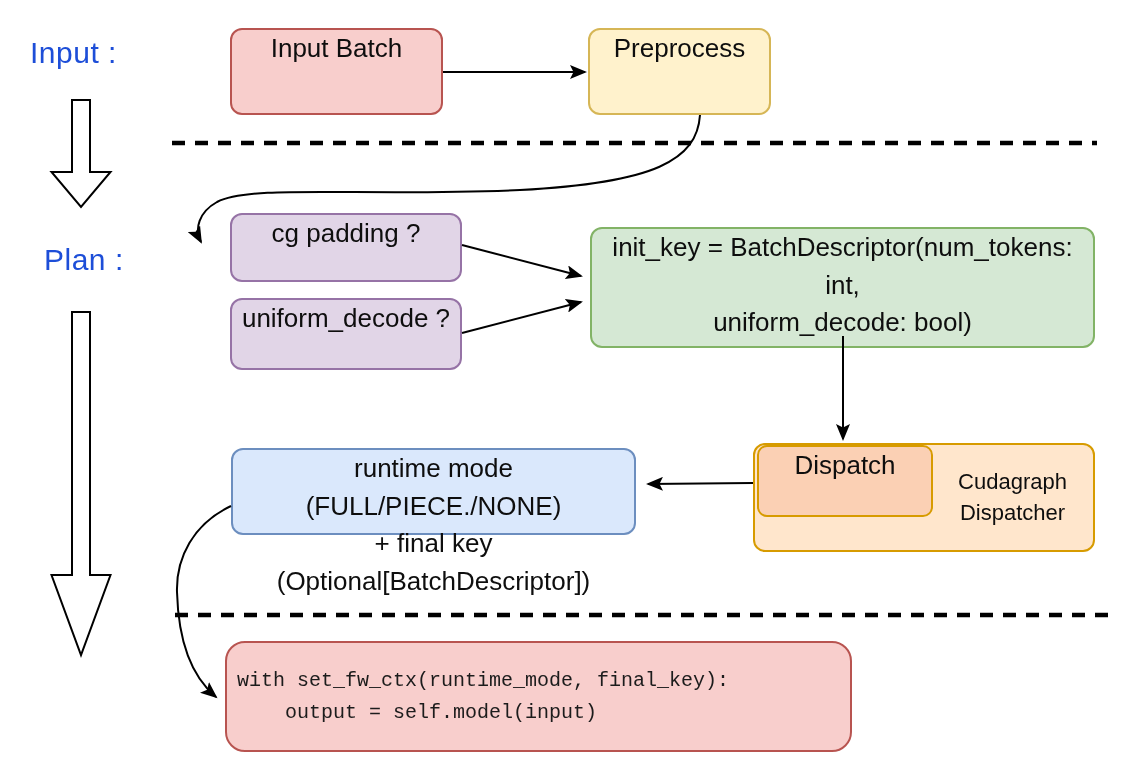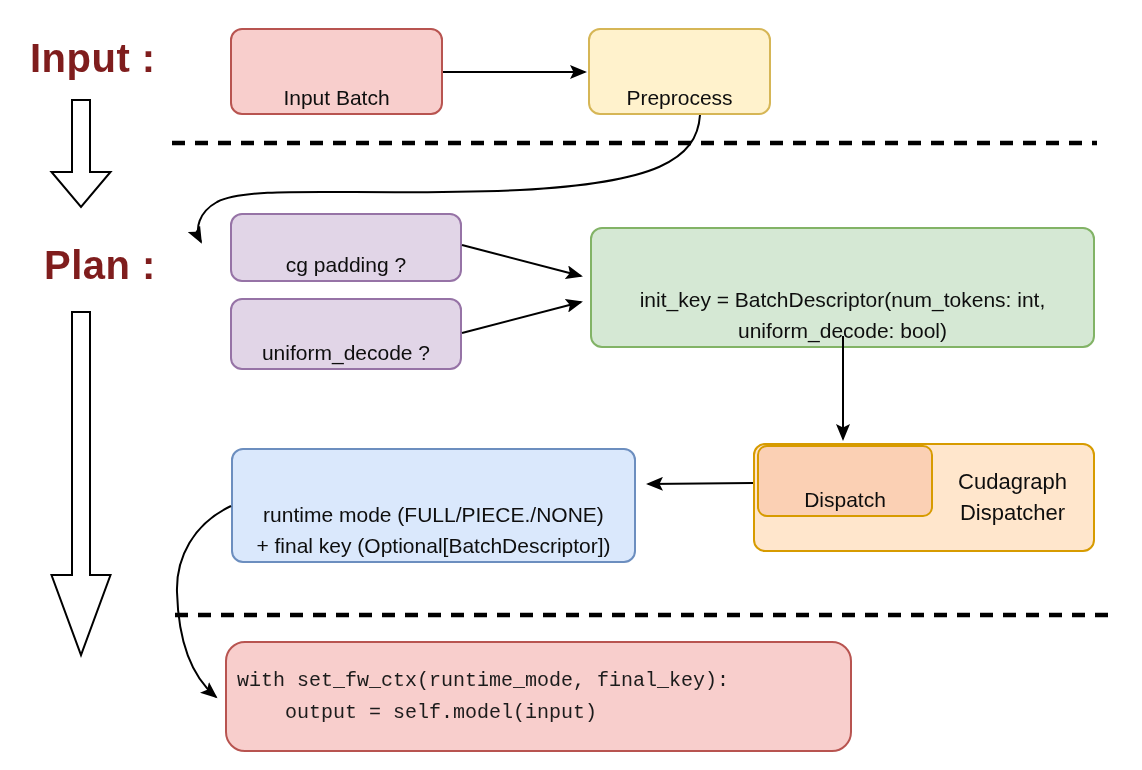--- a/index.html
+++ b/index.html
@@ -1,27 +1,27 @@
 <!DOCTYPE html>
 <html><head>
 <meta charset="utf-8">
 <style>
   html,body{margin:0;padding:0;background:#ffffff;}
   .canvas{
     position:relative;width:1142px;height:770px;background:#ffffff;overflow:hidden;
     font-family:"Liberation Sans","DejaVu Sans",sans-serif;
   }
   .hdr{
-    position:absolute;font-size:40px;font-weight:bold;color:#7f1d1d;line-height:1;
+    position:absolute;font-size:30px;font-weight:normal;color:#1d4ed8;line-height:1;
     white-space:nowrap;letter-spacing:0.5px;
   }
   .node{
     position:absolute;box-sizing:border-box;border:2px solid;border-radius:12px;
-    display:flex;align-items:flex-end;justify-content:center;text-align:center;
-    font-size:21px;color:#0e0e0e;line-height:1.45;
+    display:flex;align-items:flex-start;justify-content:center;text-align:center;
+    font-size:26px;color:#0e0e0e;line-height:1.45;
   }
   .pre{white-space:pre-line;}
   .node.red{background:#f8cecc;border-color:#b85450;}
   .node.yellow{background:#fff2cc;border-color:#d6b656;}
   .node.purple{background:#e1d5e7;border-color:#9673a6;}
   .node.green{background:#d5e8d4;border-color:#82b366;}
   .node.blue{background:#dae8fc;border-color:#6c8ebf;}
   .node.orange-outer{background:#ffe6cc;border-color:#d79b00;}
   .node.orange-inner{background:#fbd0b4;border-color:#d79b00;}
   .cuda-label{
@@ -62,21 +62,21 @@
 
   <div class="node purple" style="left:230px;top:298px;width:232px;height:72px">
     <span class="pre">uniform_decode ?</span>
   </div>
 
   <div class="node green" style="left:590px;top:227px;width:505px;height:121px">
     <span class="pre">init_key = BatchDescriptor(num_tokens: int,
 uniform_decode: bool)</span>
   </div>
 
-  <div class="node blue" style="left:231px;top:448px;width:405px;height:115px">
+  <div class="node blue" style="left:231px;top:448px;width:405px;height:87px">
     <span class="pre">runtime mode (FULL/PIECE./NONE)
 + final key (Optional[BatchDescriptor])</span>
   </div>
 
   <div class="node orange-outer" style="left:753px;top:443px;width:342px;height:109px"></div>
   <div class="cuda-label" style="left:930px;top:443px;width:165px;height:109px">Cudagraph
 Dispatcher</div>
   <div class="node orange-inner" style="left:757px;top:445px;width:176px;height:72px;border-radius:10px">
     <span class="pre">Dispatch</span>
   </div>

